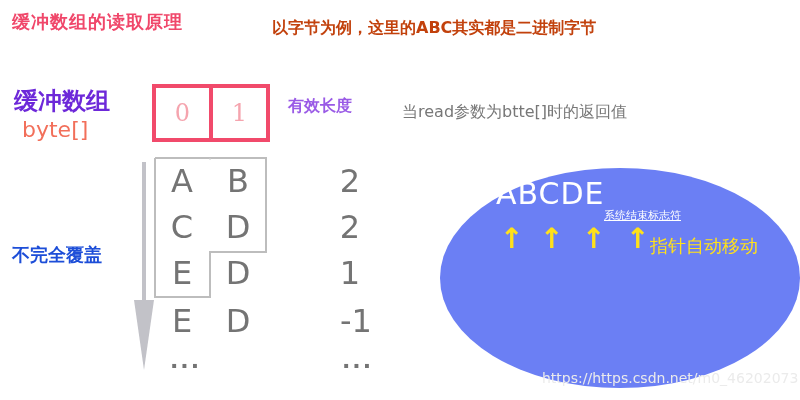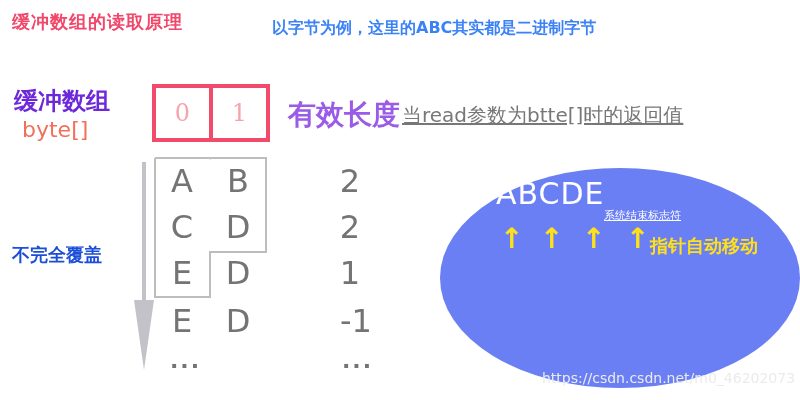--- a/index.html
+++ b/index.html
@@ -5,40 +5,40 @@
     html, body { margin: 0; padding: 0; }
     body {
       width: 800px; height: 400px; position: relative; overflow: hidden;
       background: #ffffff;
       font-family: "DejaVu Sans", sans-serif;
     }
     .abs { position: absolute; white-space: nowrap; }
 
     
     .title-main { left: 12px; top: 10px; font-size: 18px; font-weight: bold; color: #f0476a; letter-spacing: 1px; }
-    .title-sub { left: 272px; top: 18px; font-size: 16px; font-weight: bold; color: #3b82f6; }
+    .title-sub { left: 272px; top: 18px; font-size: 16px; font-weight: bold; color: #c2410c; }
 
     
     .buf-label { left: 14px; top: 85px; font-size: 24px; font-weight: bold; color: #6d28d9; }
     .buf-type { left: 22px; top: 117px; font-size: 22px; color: #f26f5a; }
 
     
     .index-box {
       left: 152px; top: 84px; width: 110px; height: 50px;
       border: 4px solid #f14a6b; display: flex; box-sizing: content-box;
     }
     .index-cell {
       flex: 1; display: flex; align-items: center; justify-content: center;
       font-family: "DejaVu Serif", serif; font-size: 24px; color: #f5a4ae;
     }
     .index-cell + .index-cell { border-left: 4px solid #f14a6b; }
 
     
-    .valid-len { left: 288px; top: 96px; font-size: 28px; font-weight: bold; color: #9a5be6; }
-    .valid-desc { left: 402px; top: 102px; font-size: 20px; color: #777777; text-decoration: underline; }
+    .valid-len { left: 288px; top: 96px; font-size: 16px; font-weight: bold; color: #9a5be6; }
+    .valid-desc { left: 402px; top: 102px; font-size: 16px; color: #777777; }
 
     
     .arrow-line { left: 142px; top: 162px; width: 4px; height: 150px; background: #c2c2c8; }
     .arrow-head {
       left: 134px; top: 300px; width: 0; height: 0;
       border-left: 10px solid transparent; border-right: 10px solid transparent;
       border-top: 70px solid #c2c2c8;
     }
 
     
@@ -53,21 +53,21 @@
     .partial { left: 12px; top: 243px; font-size: 18px; font-weight: bold; color: #1d4ed8; }
 
     
     .ellipse {
       left: 440px; top: 168px; width: 360px; height: 220px;
       background: #6b7ff4; border-radius: 50%;
     }
     .ell-word { left: 496px; top: 176px; font-size: 30px; color: #ffffff; letter-spacing: 1px; }
     .ell-note { left: 604px; top: 208px; font-size: 11px; color: #ffffff; text-decoration: underline; }
     .ptr-arrow { font-size: 28px; color: #ffe11a; font-weight: bold; }
-    .ptr-label { left: 650px; top: 234px; font-size: 18px; font-weight: bold; color: #ffe11a; }
+    .ptr-label { left: 650px; top: 234px; font-size: 18px; font-weight: normal; color: #ffe11a; }
 
     
     .watermark { left: 542px; top: 370px; font-size: 14px; color: #ebebeb; }
   </style>
 </head>
 <body>
 
 <div class="abs title-main">缓冲数组的读取原理</div>
 <div class="abs title-sub">以字节为例，这里的ABC其实都是二进制字节</div>
 
@@ -114,13 +114,13 @@
 <div class="abs ellipse"></div>
 <div class="abs ell-word">ABCDE</div>
 <div class="abs ell-note">系统结束标志符</div>
 
 <div class="abs ptr-arrow" style="left:500px; top:222px;">↑</div>
 <div class="abs ptr-arrow" style="left:540px; top:222px;">↑</div>
 <div class="abs ptr-arrow" style="left:582px; top:222px;">↑</div>
 <div class="abs ptr-arrow" style="left:626px; top:222px;">↑</div>
 <div class="abs ptr-label">指针自动移动</div>
 
-<div class="abs watermark">https://csdn.csdn.net/m0_46202073</div>
+<div class="abs watermark">https://https.csdn.net/m0_46202073</div>
 
 </body></html>

